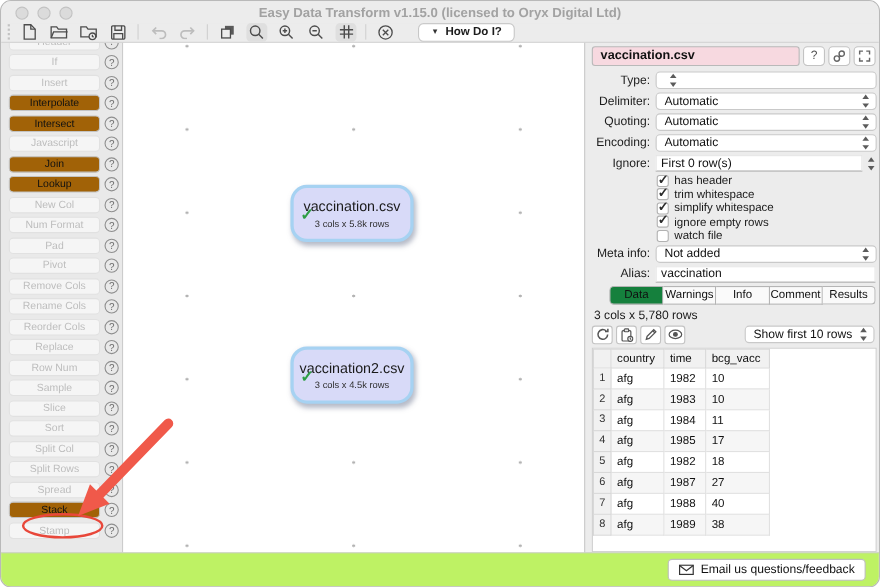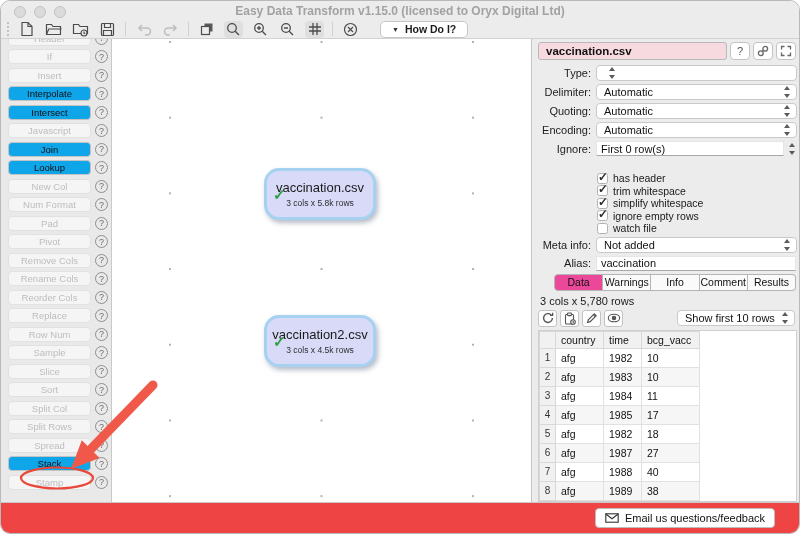--- a/index.html
+++ b/index.html
@@ -23,21 +23,21 @@
   .howdoi .arr{font-size:7px;color:#333}
 
   
   .main{display:flex;height:463px}
 
   
   .sidebar{width:111px;background:#e9e9e9;border-right:1px solid #c9c9c9;overflow:hidden}
   .side-list{margin-top:-10px}
   .side-row{display:flex;align-items:center;height:18.5px;padding:0 3px 0 7px;gap:4px}
   .side-btn{flex:1;height:15px;border-radius:4px;font-size:9.5px;line-height:13px;text-align:center;border:1px solid #e1e1e1;background:#f5f5f5;color:#bdbdbd;font-family:inherit}
-  .side-btn.on{background:#0ea5e9;border-color:#c3c3c3;color:#111}
+  .side-btn.on{background:#a16207;border-color:#c3c3c3;color:#111}
   .help-btn{width:13px;height:13px;border-radius:50%;border:1px solid #8f8f8f;color:#6d6d6d;font-size:9px;display:flex;align-items:center;justify-content:center;background:transparent;flex-shrink:0}
 
   
   .canvas{flex:1;background:#fff;position:relative;background-image:radial-gradient(circle,#b3b3b3 1.1px,transparent 1.5px);background-size:151.5px 75.7px;background-position:-17.75px -34.85px}
   .node{position:absolute;width:112px;height:52px;border:3px solid #a6d2f2;border-radius:15px;background:#d8daf8;box-shadow:2px 3px 5px rgba(110,120,145,.5);display:flex;flex-direction:column;align-items:center;justify-content:center;gap:3px;cursor:default}
   .node0{left:152px;top:129px}
   .node1{left:152px;top:276px}
   .node-title{font-size:13px;color:#1a1a1a}
   .node-sub{font-size:8.5px;color:#2e2e2e}
   .node-check{position:absolute;left:6px;top:15px;color:#2d9e44;font-size:15px;font-weight:bold}
@@ -51,46 +51,46 @@
   .ilabel{width:53px;text-align:right;font-size:11px;color:#1c1c1c;margin-right:5px;flex-shrink:0;white-space:nowrap}
   .file-field{flex:1;height:15px;background:#fff;border:1px solid #cfcfcf;font-size:10.5px;display:flex;align-items:center;padding:0 4px;white-space:nowrap;overflow:hidden;color:#111}
   .browse-btn{width:17px;height:13px;background:#fdfdfd;border:1px solid #c3c3c3;border-radius:3px;font-size:8px;color:#666;margin-left:3px;display:flex;align-items:center;justify-content:center;flex-shrink:0}
   .select{flex:1;height:16px;background:#fff;border:1px solid #c9c9c9;border-radius:4px;display:flex;align-items:center;padding:0 4px 0 7px;font-size:11px;color:#111}
   .select .sel-text{flex:1;white-space:nowrap;overflow:hidden}
   .srow{margin-bottom:3px}
   .stepper{position:relative;width:9px;height:12px;margin-left:4px;flex-shrink:0}
   .stepper::before,.stepper::after{content:"";position:absolute;left:1px;border-left:3.5px solid transparent;border-right:3.5px solid transparent}
   .stepper::before{top:0;border-bottom:4.5px solid #5b5b5b}
   .stepper::after{bottom:0;border-top:4.5px solid #5b5b5b}
-  .ignore-row{margin-bottom:16px}
+  .ignore-row{margin-bottom:2px}
   .ignore-field{flex:1;height:15px;background:#fff;border:1px solid #e6e6e6;border-bottom:1px solid #a8a8a8;font-size:11px;display:flex;align-items:center;padding:0 4px;color:#111}
   .cb-block{margin:0 0 2px 59px}
   .cb-row{display:flex;align-items:center;gap:5px;height:12.5px;font-size:10.5px;color:#1a1a1a;cursor:default}
   .cb-box{width:11px;height:11px;background:#fff;border:1px solid #b2b2b2;border-radius:2.5px;position:relative;flex-shrink:0}
   .cb-check{position:absolute;left:0px;top:-4px;font-size:12px;font-weight:bold;color:#2b2b2b}
   .alias-row{margin-bottom:2px}
   .alias-field{flex:1;height:15px;background:#fff;border:1px solid #e6e6e6;border-bottom:1px solid #a8a8a8;font-size:11px;display:flex;align-items:center;padding:0 4px;color:#111;margin-right:1px}
   .tabs{display:flex;margin:1px 1px 3px 16px;height:17px}
   .tab{flex:1;text-align:center;font-size:10.5px;color:#111;background:#fafafa;border:1px solid #b5b5b5;border-left:none;line-height:15px;cursor:default;white-space:nowrap}
   .tab:first-child{border-left:1px solid #b5b5b5;border-radius:4px 0 0 4px}
   .tab:last-child{border-radius:0 4px 4px 0}
-  .tab.sel{background:#ec4899}
+  .tab.sel{background:#15803d}
   .summary{font-size:11px;color:#1a1a1a;margin:1px 0 3px 2px;height:12px}
   .dtools{display:flex;align-items:flex-start;gap:3px;margin-bottom:3px;height:17px;padding-right:2px}
   .dtool{width:19px;height:17px;background:#fff;border:1px solid #c3c3c3;border-radius:3px;display:flex;align-items:center;justify-content:center;color:#555;font-size:11px;flex-shrink:0}
   .show-rows{margin-left:auto;width:118px;flex:none}
   .tablewrap{flex:1;background:#fff;border:1px solid #cfcfcf;overflow:hidden}
   .dtable{border-collapse:collapse;table-layout:fixed}
   .dtable th,.dtable td{border:1px solid #e1e1e1;padding:0 5px;height:19px;font-size:10.5px;font-weight:normal;text-align:left;overflow:hidden;white-space:nowrap;color:#111}
   .dtable thead th{background:#f1f1f1;border-color:#d8d8d8;height:17px}
   .dtable .rn{background:#f1f1f1;border-color:#d8d8d8;color:#333;font-size:10px;text-align:center;padding:0 2px}
   .dtable tbody tr:nth-child(even) td:not(.rn){background:#f6f6f6}
 
   
-  .bottombar{height:31px;border-top:1px solid #c9c9c9;background:#ef4444;display:flex;align-items:center;justify-content:flex-end;padding-right:24px}
+  .bottombar{height:31px;border-top:1px solid #c9c9c9;background:#bef264;display:flex;align-items:center;justify-content:flex-end;padding-right:12px}
   .email-btn{height:20px;background:#fff;border:1px solid #bdbdbd;border-radius:4px;display:flex;align-items:center;gap:6px;padding:0 9px;font-size:11px;color:#111;font-family:inherit}
 
   
   .overlay{position:absolute;left:0;top:0;width:800px;height:534px;pointer-events:none;z-index:50}
 </style>
 </head>
 <body>
 
 <div class="app">
 

